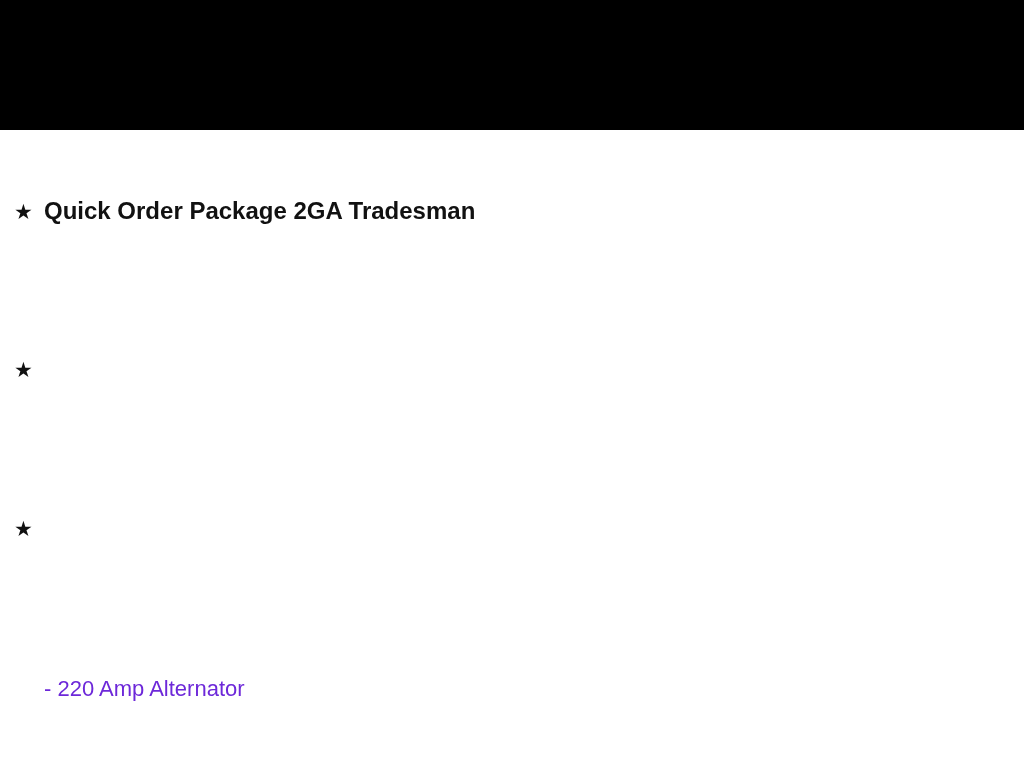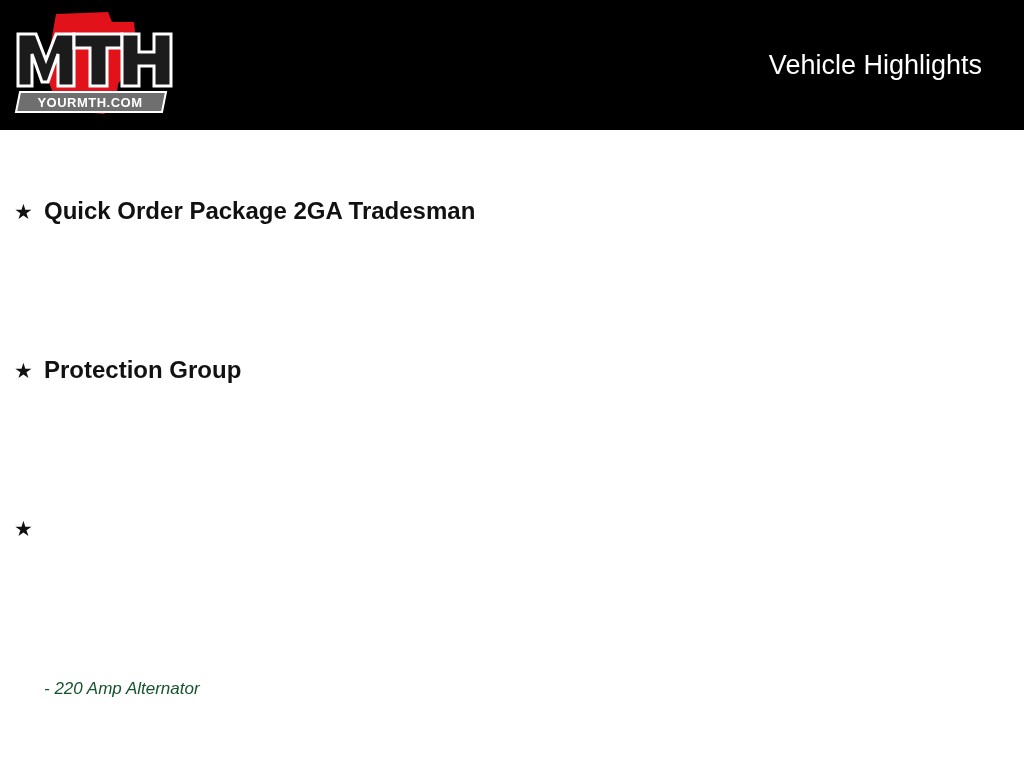--- a/index.html
+++ b/index.html
@@ -72,74 +72,49 @@
   .bullet-row .text {
     font-size: 24px;
     line-height: 26px;
     color: #111111;
     white-space: nowrap;
     font-weight: bold;
   }
   .sub-row {
     position: absolute;
     left: 44px;
-    font-size: 17px;
+    font-size: 22px;
     line-height: 26px;
-    color: #14532d;
+    color: #6d28d9;
     white-space: nowrap;
-    font-style: italic;
   }
   .b1 { top: 68px; }
   .b2 { top: 227px; }
   .b3 { top: 386px; }
   .s1 { top: 546px; }
 </style>
 </head>
 <body>
 
 <div class="slide">
 
   <div class="header">
 
-    <div class="logo">
-      <svg width="172" height="112" viewBox="0 0 172 112" xmlns="http://www.w3.org/2000/svg">
 
-        <g>
-          <path d="M44 6 L96 4 L100 14 L122 14 L124 34 L118 60 L106 76 L104 96 L92 106 L70 104 L60 92 L42 88 L34 66 L38 40 Z" fill="#e1121a"></path>
-        </g>
-
-        <g stroke="#ffffff" stroke-width="3" fill="#1b1b1b">
-
-          <path d="M6 26 L24 26 L34 52 L44 26 L62 26 L62 78 L46 78 L46 46 L36 74 L30 74 L20 46 L20 78 L6 78 Z"></path>
-
-          <path d="M62 26 L110 26 L110 40 L95 40 L95 78 L78 78 L78 40 L62 40 Z"></path>
-
-          <path d="M110 26 L127 26 L127 44 L142 44 L142 26 L159 26 L159 78 L142 78 L142 58 L127 58 L127 78 L110 78 Z"></path>
-        </g>
-
-        <g>
-          <path d="M8 84 L154 84 L150 104 L4 104 Z" fill="#6f6f6f" stroke="#ffffff" stroke-width="2"></path>
-          <text x="78" y="99" fill="#ffffff" font-family="Liberation Sans, sans-serif" font-size="13" font-weight="bold" text-anchor="middle" letter-spacing="0.5">YOURMTH.COM</text>
-        </g>
-      </svg>
-    </div>
-
-    <div class="header-title">Vehicle Highlights</div>
   </div>
 
   <div class="bullets">
 
     <div class="bullet-row b1">
       <span class="star">★</span>
       <span class="text">Quick Order Package 2GA Tradesman</span>
     </div>
 
     <div class="bullet-row b2">
       <span class="star">★</span>
-      <span class="text">Protection Group</span>
     </div>
 
     <div class="bullet-row b3">
       <span class="star">★</span>
     </div>
 
     <div class="sub-row s1">- 220 Amp Alternator</div>
 
   </div>
 

